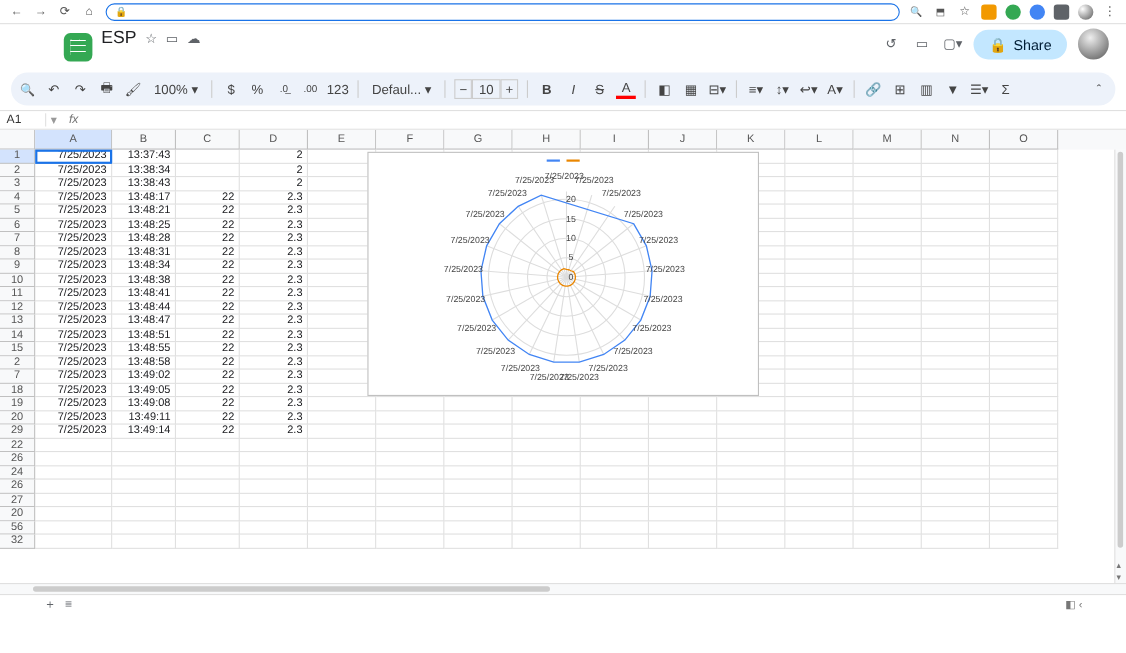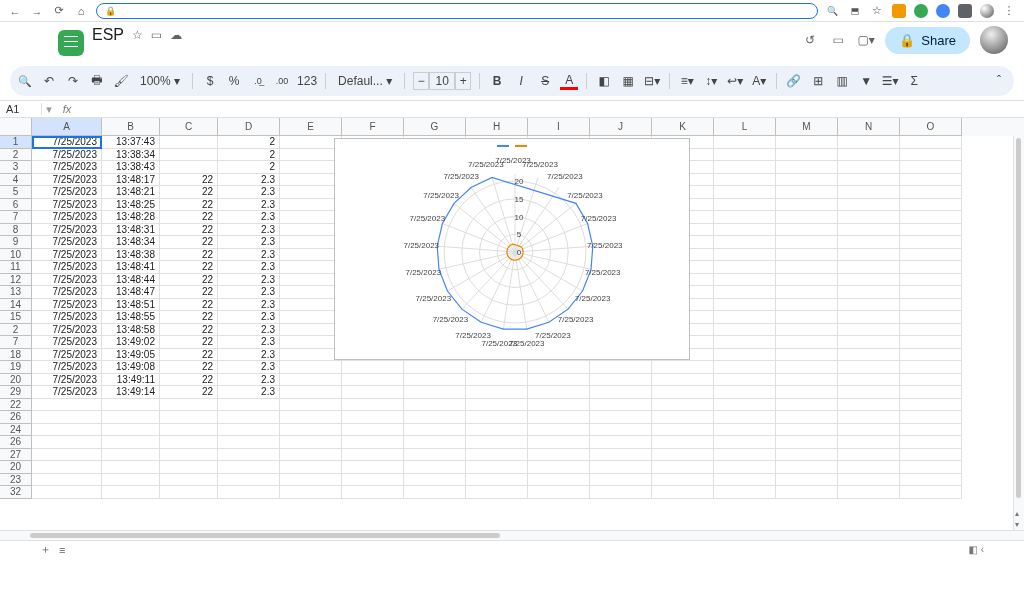--- a/index.html
+++ b/index.html
@@ -723,21 +723,21 @@
         <div class="cell" style="width: 62px;"></div>
         <div class="cell" style="width: 62px;"></div>
         <div class="cell" style="width: 62px;"></div>
         <div class="cell" style="width: 62px;"></div>
         <div class="cell" style="width: 62px;"></div>
         <div class="cell" style="width: 62px;"></div>
         <div class="cell" style="width: 62px;"></div>
         <div class="cell" style="width: 62px;"></div>
       </div>
       <div class="row">
-        <div class="rowh">23</div>
+        <div class="rowh">56</div>
         <div class="cell" style="width: 70px;"></div>
         <div class="cell" style="width: 58px;"></div>
         <div class="cell" style="width: 58px;"></div>
         <div class="cell" style="width: 62px;"></div>
         <div class="cell" style="width: 62px;"></div>
         <div class="cell" style="width: 62px;"></div>
         <div class="cell" style="width: 62px;"></div>
         <div class="cell" style="width: 62px;"></div>
         <div class="cell" style="width: 62px;"></div>
         <div class="cell" style="width: 62px;"></div>

